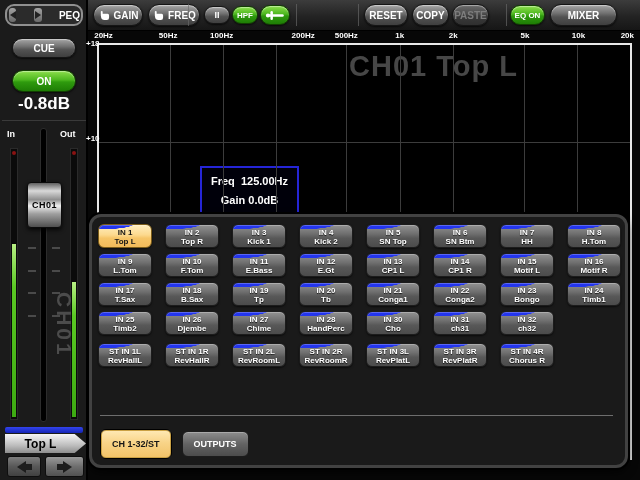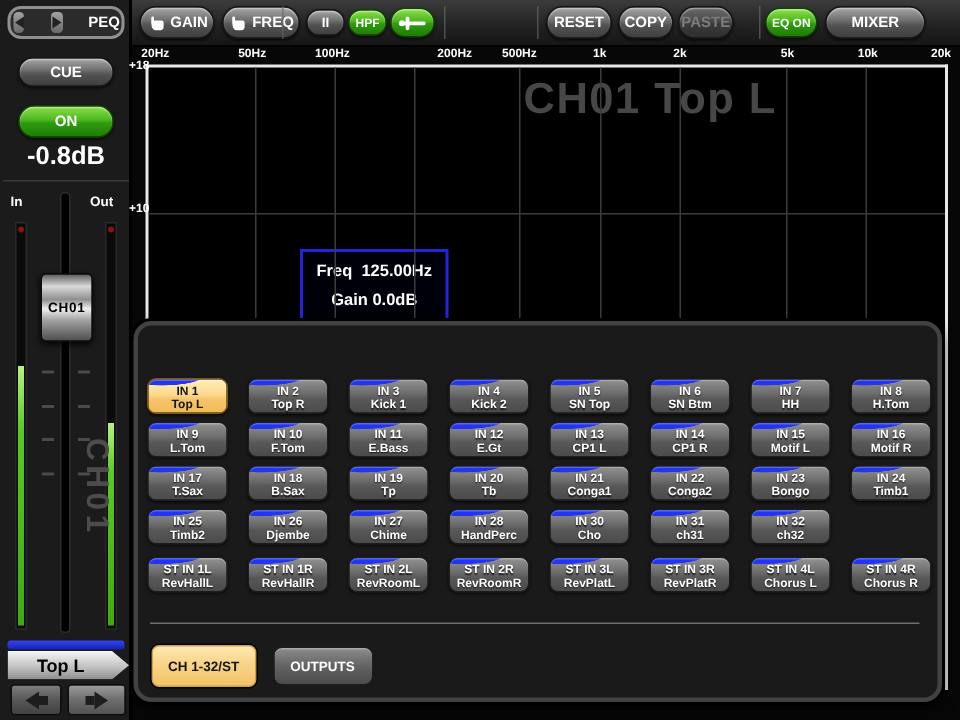--- a/index.html
+++ b/index.html
@@ -34,21 +34,21 @@
              letter-spacing:1px;white-space:nowrap;}
   .info-box{position:absolute;left:101px;top:121px;width:95px;height:45px;background:#00000a;
             border:2px solid #2525d8;color:#fff;font-size:11px;font-weight:bold;text-align:center;
             padding-top:4px;box-sizing:content-box;}
   .info-box div{line-height:19px;white-space:pre;}
 
   
   .panel{position:absolute;left:89px;top:214px;width:539px;height:254px;box-sizing:border-box;
          background:#1a1a1a;border:3px solid #424242;border-radius:12px;z-index:5;
          box-shadow:0 0 0 2px #000,0 4px 10px rgba(0,0,0,.8);}
-  #channel-grid{padding:7px 0 0 4px;margin-top:28px;}
+  #channel-grid{padding:7px 0 0 4px;}
   .grid-row{display:flex;gap:13px;margin-bottom:5px;margin-left:2px;}
   .grid-row.st-gap{margin-top:8px;}
   .ch-btn{position:relative;width:54px;height:24px;border-radius:6px;box-sizing:border-box;
           background:radial-gradient(ellipse 46px 10px at 16% -2px,#2335ee 58%,rgba(35,53,238,0) 61%),
                      linear-gradient(#929292,#6f6f6f 40%,#585858 60%,#4b4b4b);
           border:1px solid #1c1c1c;color:#fff;text-align:center;
           font-size:8px;line-height:9px;font-weight:bold;padding-top:3px;
           text-shadow:0 1px 1px rgba(0,0,0,.8);
           box-shadow:inset 0 1px 0 rgba(255,255,255,.25),0 1px 2px rgba(0,0,0,.6);}
   .ch-btn.sel{background:radial-gradient(ellipse 46px 10px at 16% -2px,#2335ee 58%,rgba(35,53,238,0) 61%),
@@ -358,24 +358,20 @@
           </div>
           <div class="ch-btn">
             <span>ST IN 3L</span>
             <span>RevPlatL</span>
           </div>
           <div class="ch-btn">
             <span>ST IN 3R</span>
             <span>RevPlatR</span>
           </div>
           <div class="ch-btn">
-            <span>ST IN 4L</span>
-            <span>Chorus L</span>
-          </div>
-          <div class="ch-btn">
             <span>ST IN 4R</span>
             <span>Chorus R</span>
           </div>
         </div>
       </div>
     <div class="panel-divider"></div>
     <div class="panel-tabs" id="panel-tabs">
         <div class="tab sel">CH 1-32/ST</div>
         <div class="tab">OUTPUTS</div>
       </div>

